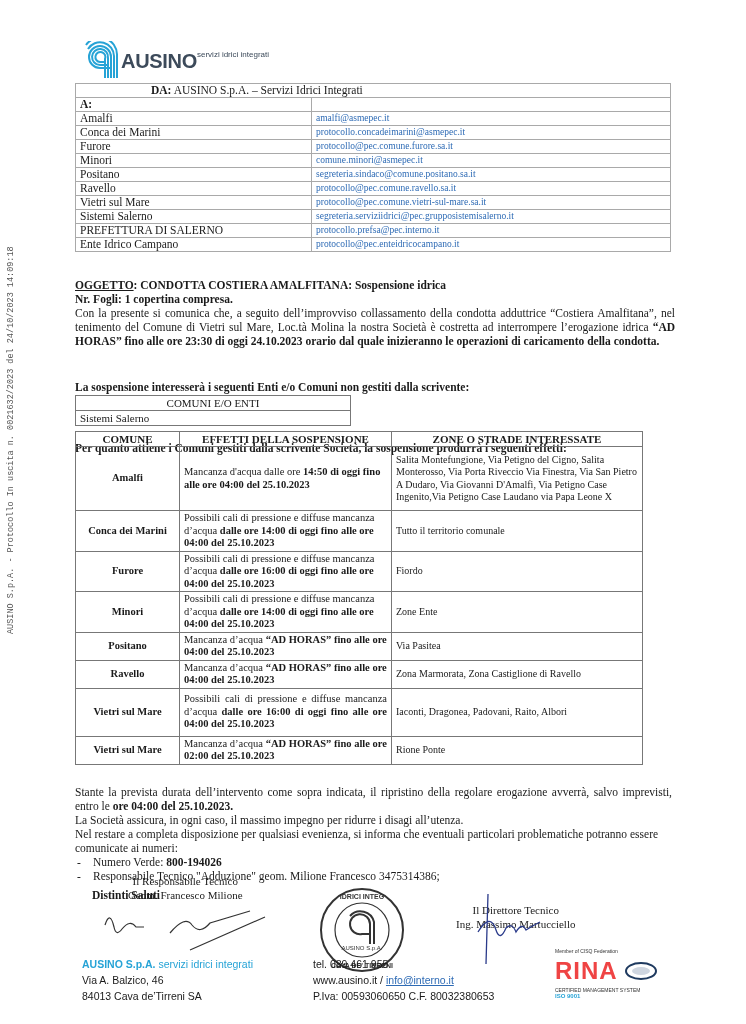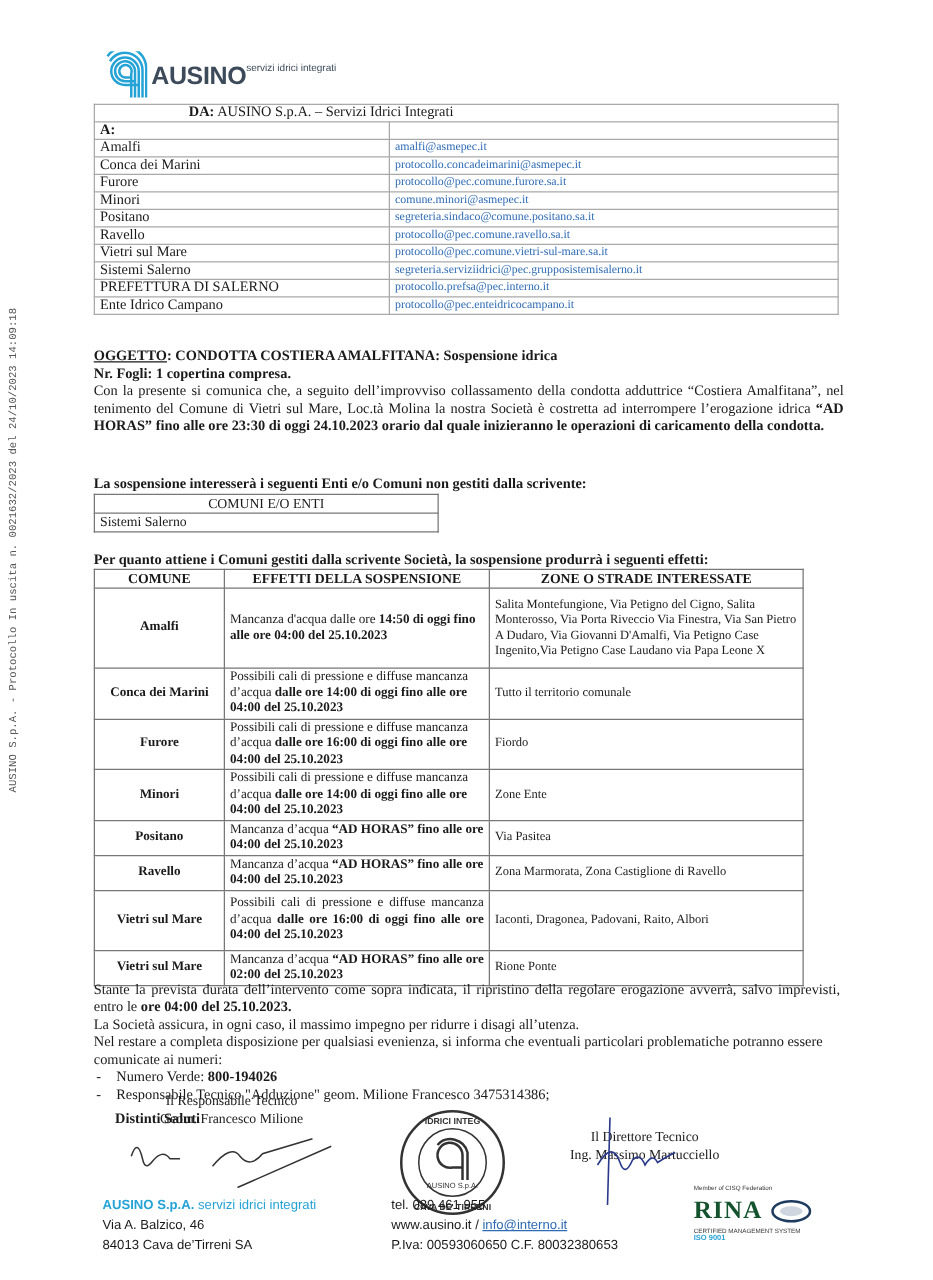--- a/index.html
+++ b/index.html
@@ -27,21 +27,21 @@
   .oggetto b { font-weight: bold; }
   .u { text-decoration: underline; }
   .just { text-align: justify; }
 
   .enti-title { position: absolute; left: 75px; top: 381px; font-weight: bold; font-size: 11.5px; }
   table.enti { position: absolute; left: 75px; top: 395px; width: 276px; border-collapse: collapse; font-size: 11px; }
   table.enti td { border: 1px solid #777; padding: 0 4px; height: 15px; line-height: 14px; }
   table.enti td.h { text-align: center; }
 
   .gest-title { position: absolute; left: 75px; top: 442px; font-weight: bold; font-size: 11.5px; white-space: nowrap; }
-  table.eff { position: absolute; left: 75px; top: 455px; width: 568px; border-collapse: collapse; font-size: 10.5px; }
+  table.eff { position: absolute; left: 75px; top: 431px; width: 568px; border-collapse: collapse; font-size: 10.5px; }
   table.eff th { border: 1px solid #777; font-weight: bold; font-size: 11px; height: 15px; line-height: 13px; }
   table.eff td { border: 1px solid #777; padding: 1px 4px; line-height: 12.5px; vertical-align: middle; }
   table.eff td.c { width: 104px; text-align: center; font-weight: bold; }
   table.eff td.e { width: 212px; }
   table.eff td.z { font-size: 10px; }
 
   .closing { position: absolute; left: 75px; top: 785px; width: 597px; font-size: 11.5px; line-height: 14px; }
   .closing li { list-style: none; padding-left: 18px; position: relative; }
   .closing li::before { content: "-"; position: absolute; left: 2px; }
 
@@ -242,21 +242,21 @@
   <div>84013 Cava de’Tirreni SA</div>
 </div>
 <div class="footer-m">
   <div>tel. 089 461 955</div>
   <div><span>www.ausino.it / </span><a>info@interno.it</a></div>
   <div>P.Iva: 00593060650   C.F. 80032380653</div>
 </div>
 <div class="rina">
   <div style="font-family:'Liberation Sans',sans-serif;font-size:5px;color:#333;">Member of CISQ Federation</div>
   <div style="display:flex;align-items:center;margin-top:3px;">
-    <span style="font-family:Liberation Serif, serif;font-weight:bold;font-size:20px;color:#14532d;letter-spacing:1px;">RINA</span>
+    <span style="font-family:Liberation Sans, sans-serif;font-weight:bold;font-size:24px;color:#ef4444;letter-spacing:1px;">RINA</span>
     <svg width="34" height="20" viewBox="0 0 34 20" style="margin-left:6px">
         <ellipse cx="17" cy="10" rx="15" ry="8" fill="none" stroke="#1f3a5f" stroke-width="2"></ellipse>
         <ellipse cx="17" cy="10" rx="9" ry="4" fill="#cfd6e0"></ellipse>
       </svg>
   </div>
   <div style="font-family:'Liberation Sans',sans-serif;font-size:5px;color:#333;margin-top:2px;">CERTIFIED MANAGEMENT SYSTEM</div>
   <div style="font-family:'Liberation Sans',sans-serif;font-size:6px;font-weight:bold;color:#26a3d6;">ISO 9001</div>
 </div>
 
 </body></html>

